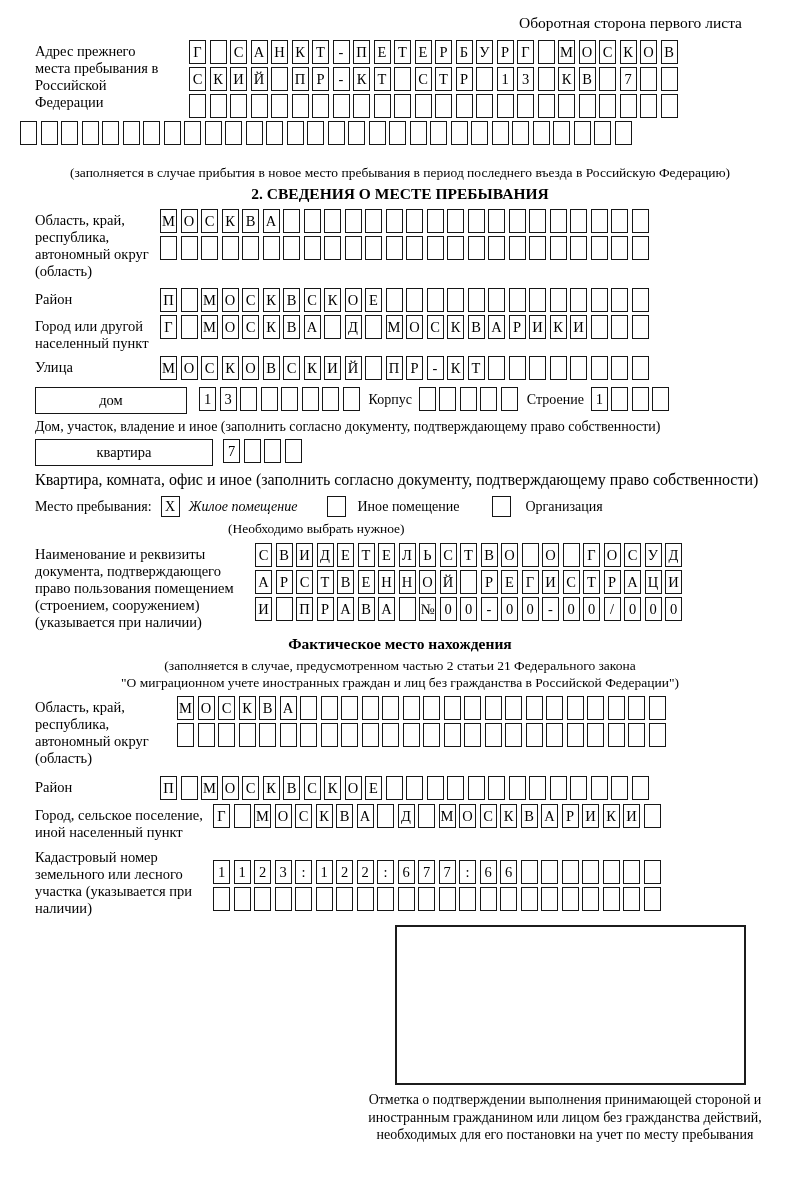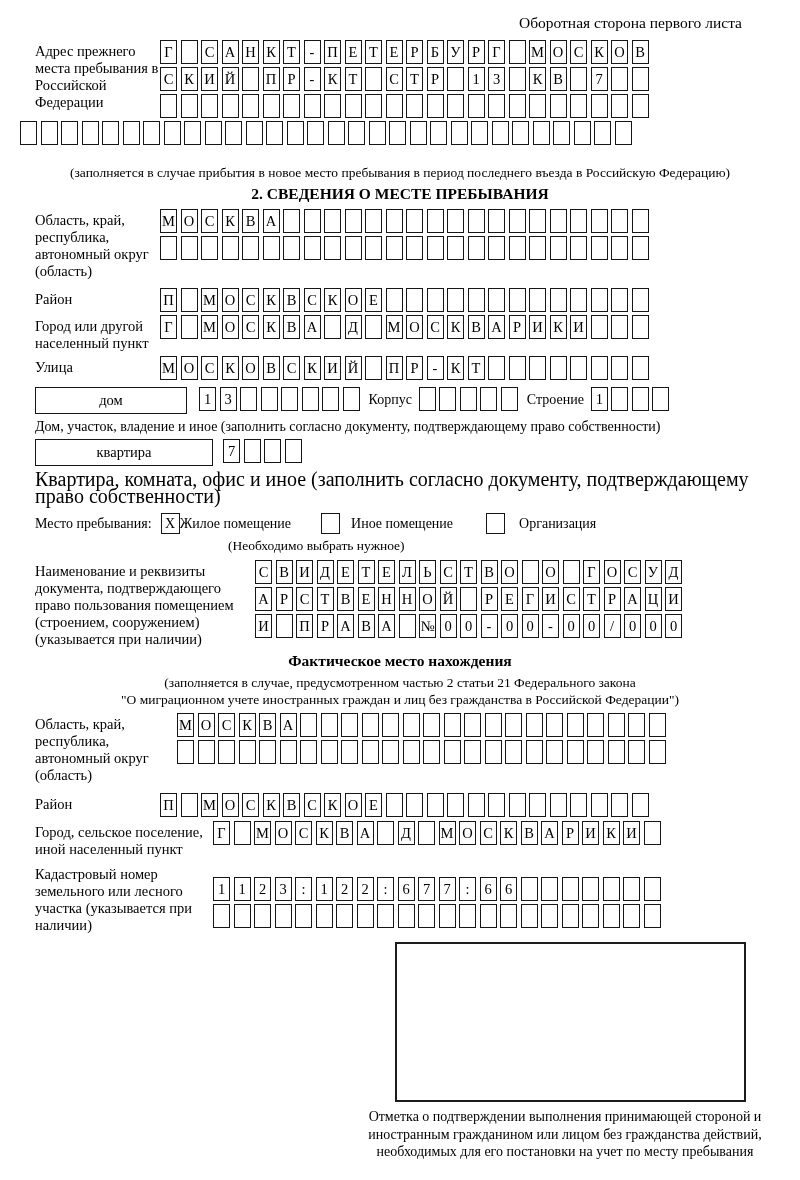--- a/index.html
+++ b/index.html
@@ -38,21 +38,21 @@
   .stamp-box { width: 351px; height: 160px; border: 2px solid #1c1c1c; margin-left: 395px; }
   .stamp-note { width: 470px; margin-left: 330px; text-align: center; font-size: 14px; line-height: 17.5px; }
 </style>
 </head>
 <body>
 
 <div class="page">
 
   <div class="hdr-title">Оборотная сторона первого листа</div>
 
-  <div class="row" style="margin-top:8px; margin-left:35px;">
+  <div class="row" style="margin-top:8px; margin-left:35px;gap:29px;">
     <div class="lbl" style="flex:0 0 125px;">Адрес прежнего места пребывания в Российской Федерации</div>
     <div class="grid-stack">
       <div class="cells">
           <span class="cell">Г</span>
           <span class="cell"></span>
           <span class="cell">С</span>
           <span class="cell">А</span>
           <span class="cell">Н</span>
           <span class="cell">К</span>
           <span class="cell">Т</span>
@@ -344,26 +344,26 @@
 
   <div class="row" style="margin-top:4px; margin-left:35px;">
     <div class="fieldbox" style="width:178px;">квартира</div>
     <div class="cells" style="margin-left:10px;">
         <span class="cell">7</span>
         <span class="cell"></span>
         <span class="cell"></span>
         <span class="cell"></span>
       </div>
   </div>
-  <div class="caption" style="margin-top:5px; text-align:left; margin-left:35px; font-size:20px;">Квартира, комната, офис и иное (заполнить согласно документу, подтверждающему право собственности)</div>
+  <div class="caption" style="margin-top:5px; text-align:left; margin-left:35px; font-size:16px;">Квартира, комната, офис и иное (заполнить согласно документу, подтверждающему право собственности)</div>
 
   <div class="row" style="margin-top:6px; margin-left:35px;">
     <div class="inline-lbl">Место пребывания:</div>
     <span class="chk" style="margin-left:9px;">X</span>
-    <div class="inline-lbl" style="">Жилое помещение</div>
+    <div class="inline-lbl" style="margin-left:9px;font-style:italic;">Жилое помещение</div>
     <span class="chk" style="margin-left:30px;"></span>
     <div class="inline-lbl" style="margin-left:11px;">Иное помещение</div>
     <span class="chk" style="margin-left:33px;"></span>
     <div class="inline-lbl" style="margin-left:14px;">Организация</div>
   </div>
   <div class="caption" style="margin-top:1px; text-align:left; margin-left:228px;">(Необходимо выбрать нужное)</div>
 
   <div class="row" style="margin-top:6px; margin-left:35px;">
     <div class="lbl" style="flex:0 0 220px;">Наименование и реквизиты документа, подтверждающего право пользования помещением (строением, сооружением) (указывается при наличии)</div>
     <div class="grid-stack">

